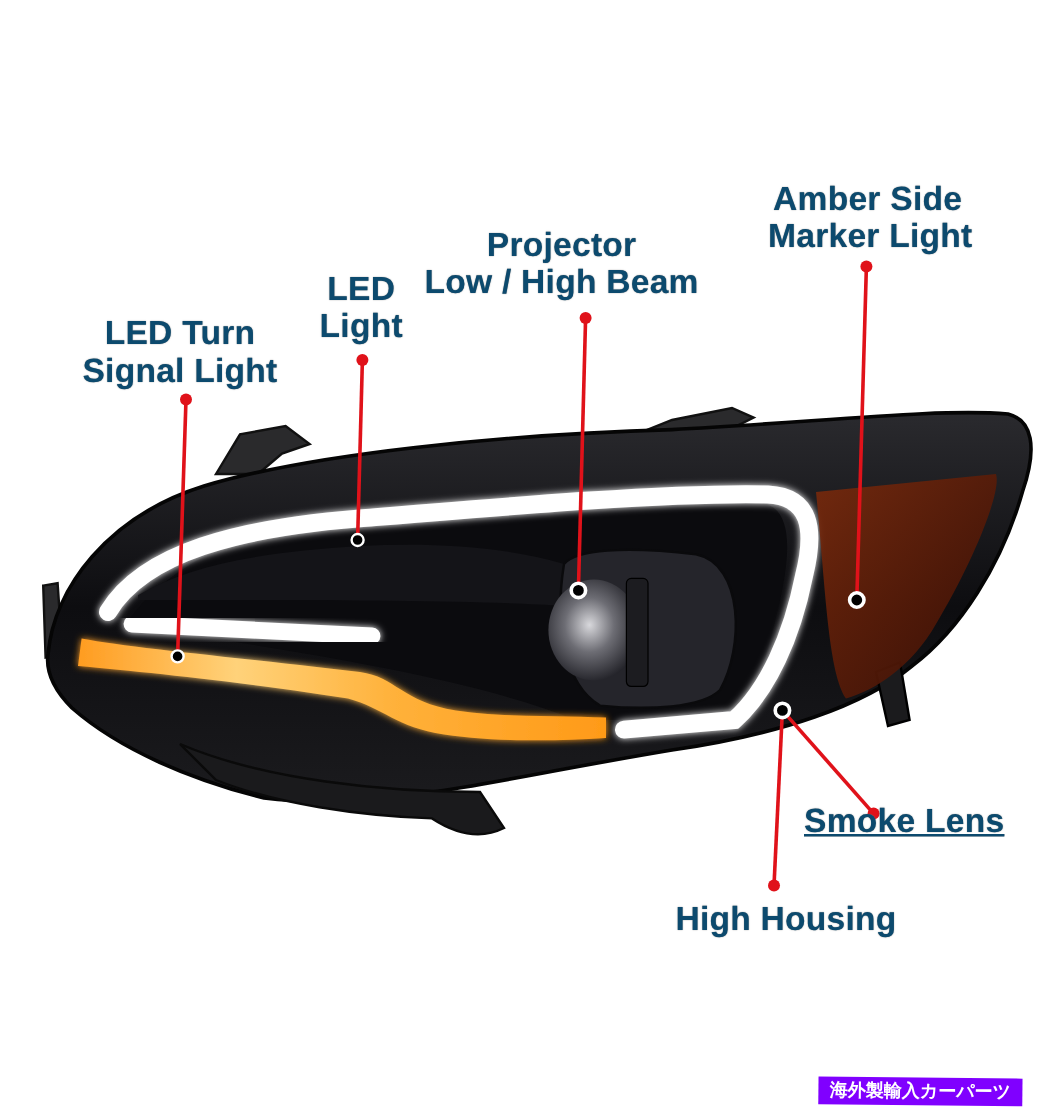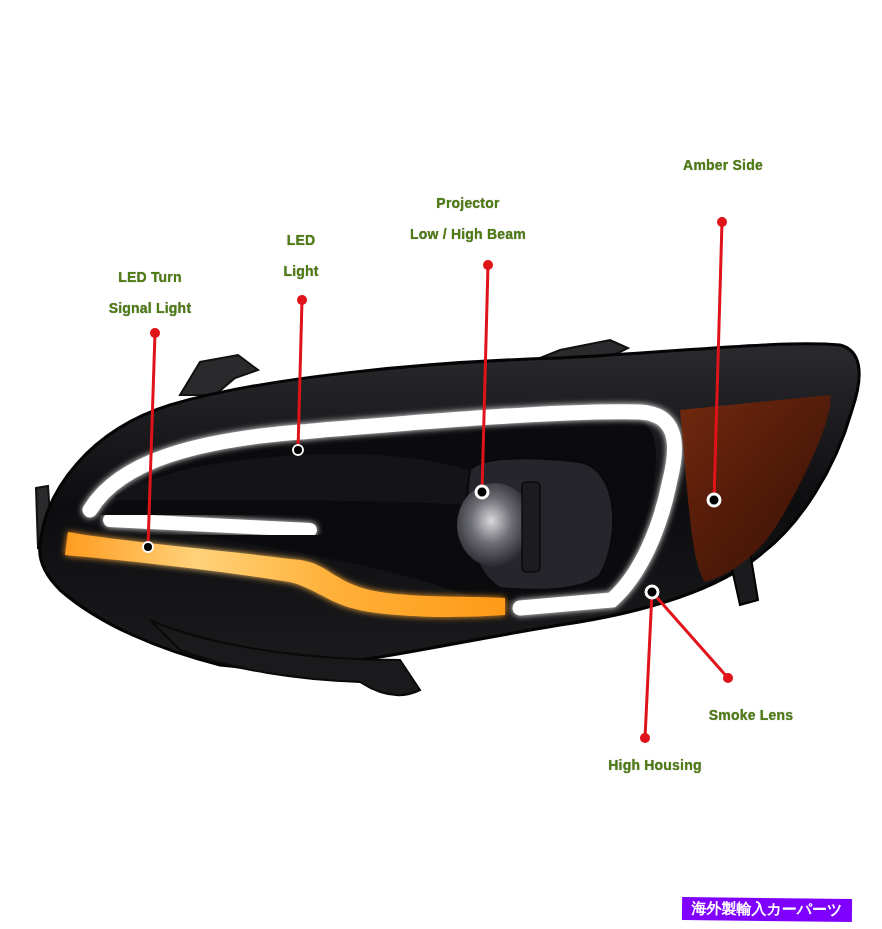--- a/index.html
+++ b/index.html
@@ -1,20 +1,20 @@
 <!DOCTYPE html>
 <html><head>
 <meta charset="utf-8">
 <style>
   html, body { margin: 0; padding: 0; background: #ffffff; }
   body { width: 882px; height: 929px; position: relative; overflow: hidden;
          font-family: "Liberation Sans", "DejaVu Sans", sans-serif; }
   .stage { position: absolute; left: 0; top: 0; width: 882px; height: 929px; }
   svg.art { position: absolute; left: 0; top: 0; }
-  .label { position: absolute; color: #4d7c0f; font-weight: bold; font-size: 14px;
+  .label { position: absolute; color: #0c4a6e; font-weight: bold; font-size: 28px;
            line-height: 31px; text-align: center; white-space: nowrap;
            text-shadow: 0 0 1px #777; letter-spacing: 0.2px; }
   .label span { display: block; }
   .watermark { position: absolute; left: 682px; top: 898px; width: 170px; height: 23px;
                background: #8000ff; color: #ffffff; font-weight: bold; font-size: 15px;
                line-height: 23px; text-align: center; transform: rotate(0.6deg);
                font-family: "DejaVu Sans", sans-serif; }
 </style>
 </head>
 <body>
@@ -131,23 +131,24 @@
     <span>Light</span>
   </div>
 
   <div class="label" style="left:348px; top:188px; width:240px;">
     <span>Projector</span>
     <span>Low / High Beam</span>
   </div>
 
   <div class="label" style="left:640px; top:150px; width:166px;">
     <span>Amber Side</span>
+    <span>Marker Light</span>
   </div>
 
-  <div class="label" style="left:670px; top:700px; width:162px;">
+  <div class="label" style="left:670px; top:668px; width:162px;text-decoration:underline;">
     <span>Smoke Lens</span>
   </div>
 
   <div class="label" style="left:562px; top:750px; width:186px;">
     <span>High Housing</span>
   </div>
 
   <div class="watermark">海外製輸入カーパーツ</div>
 </div>
 

